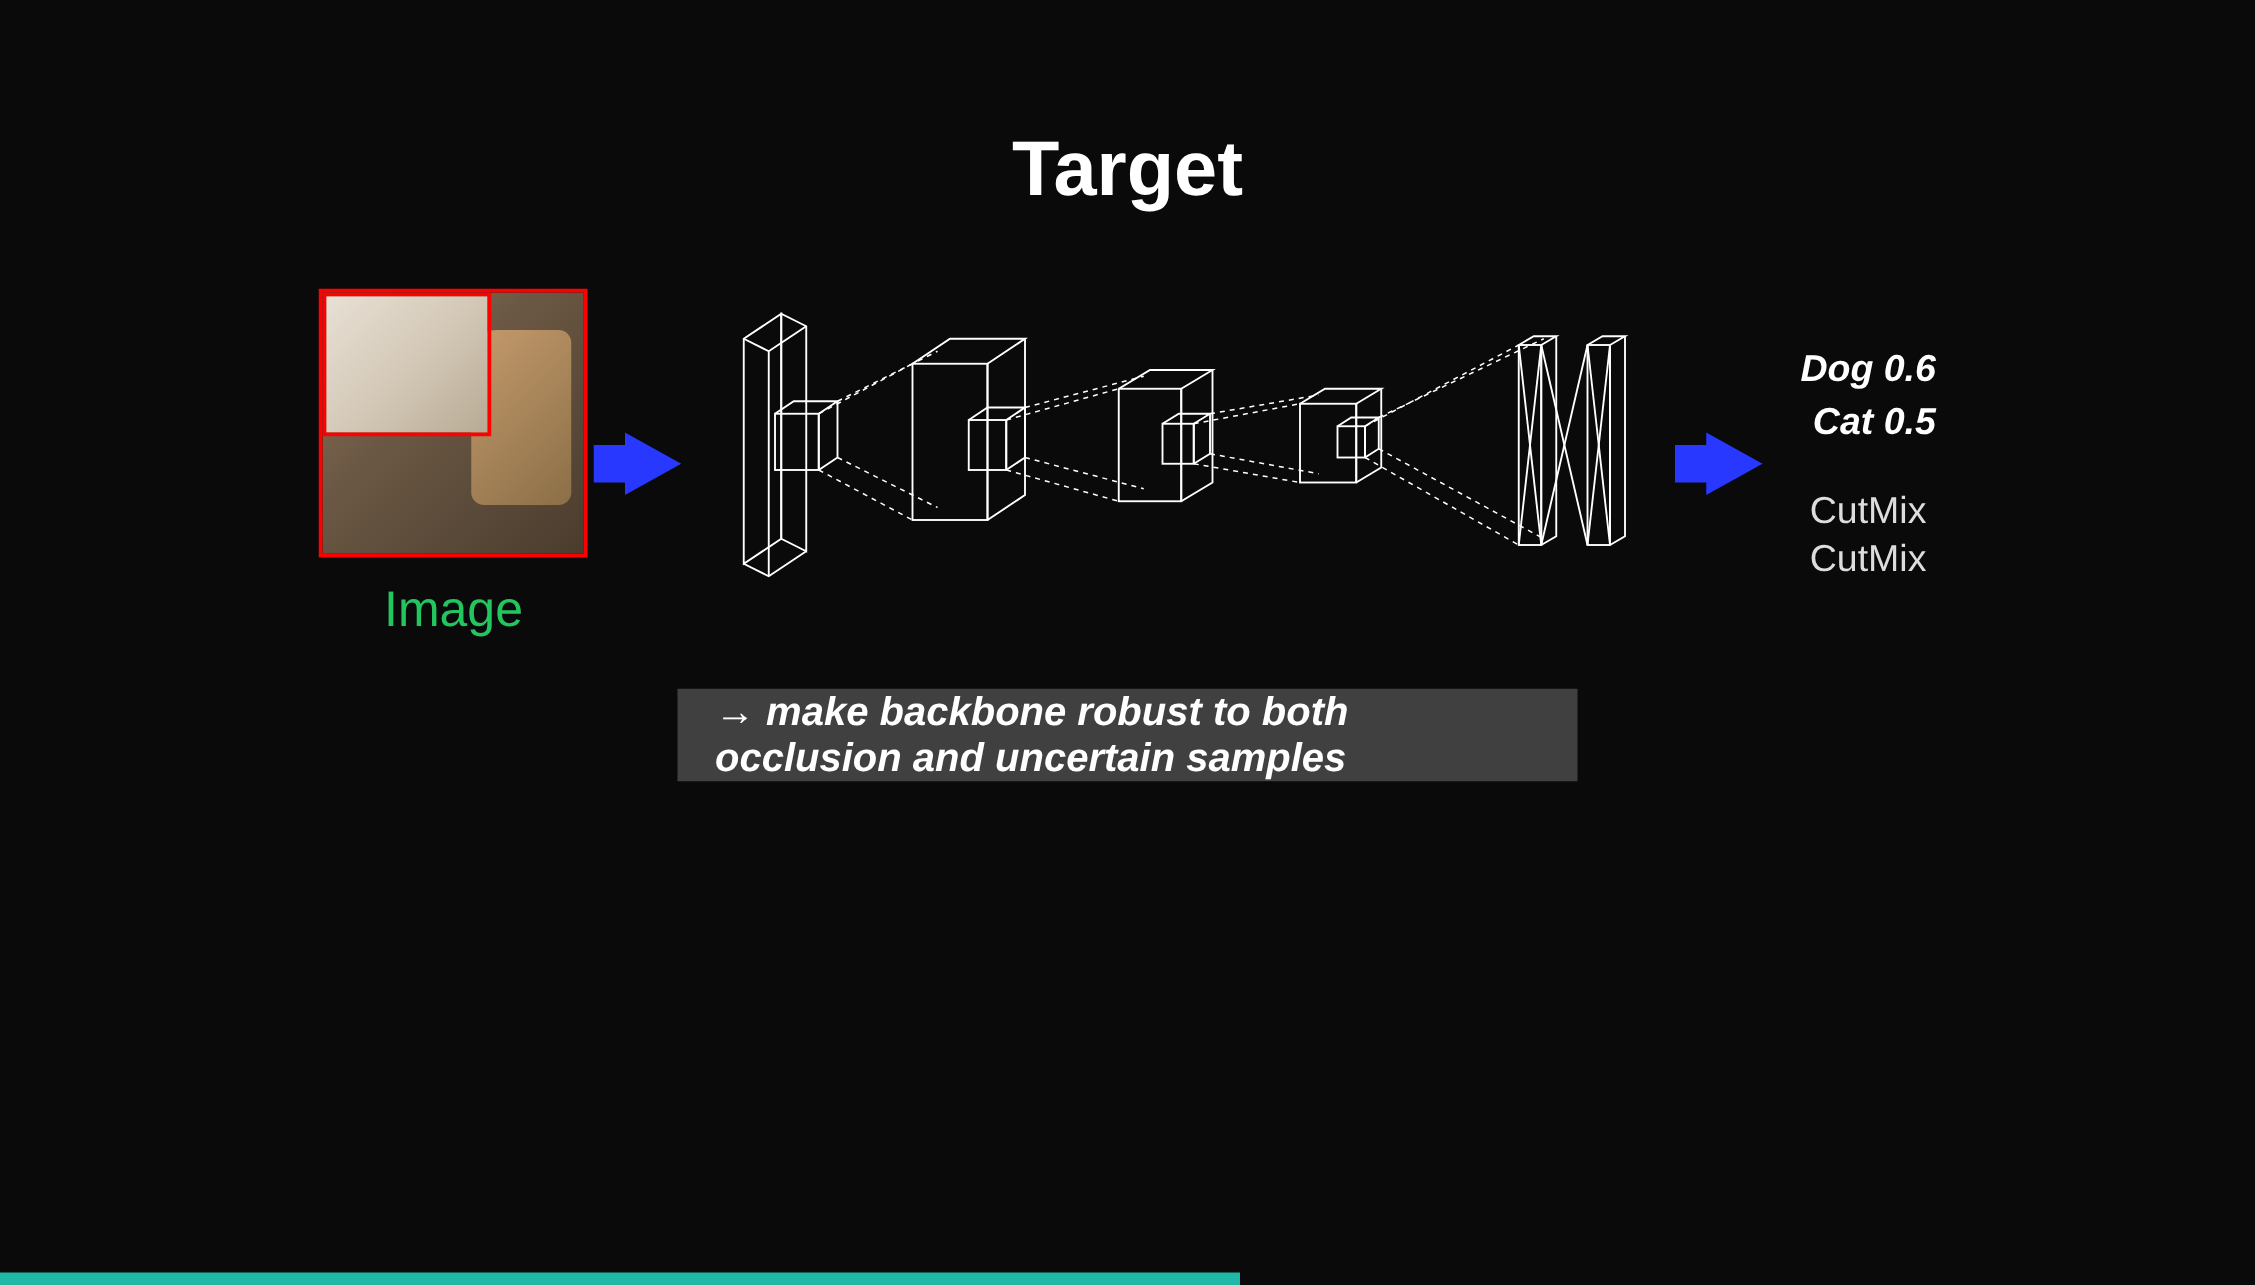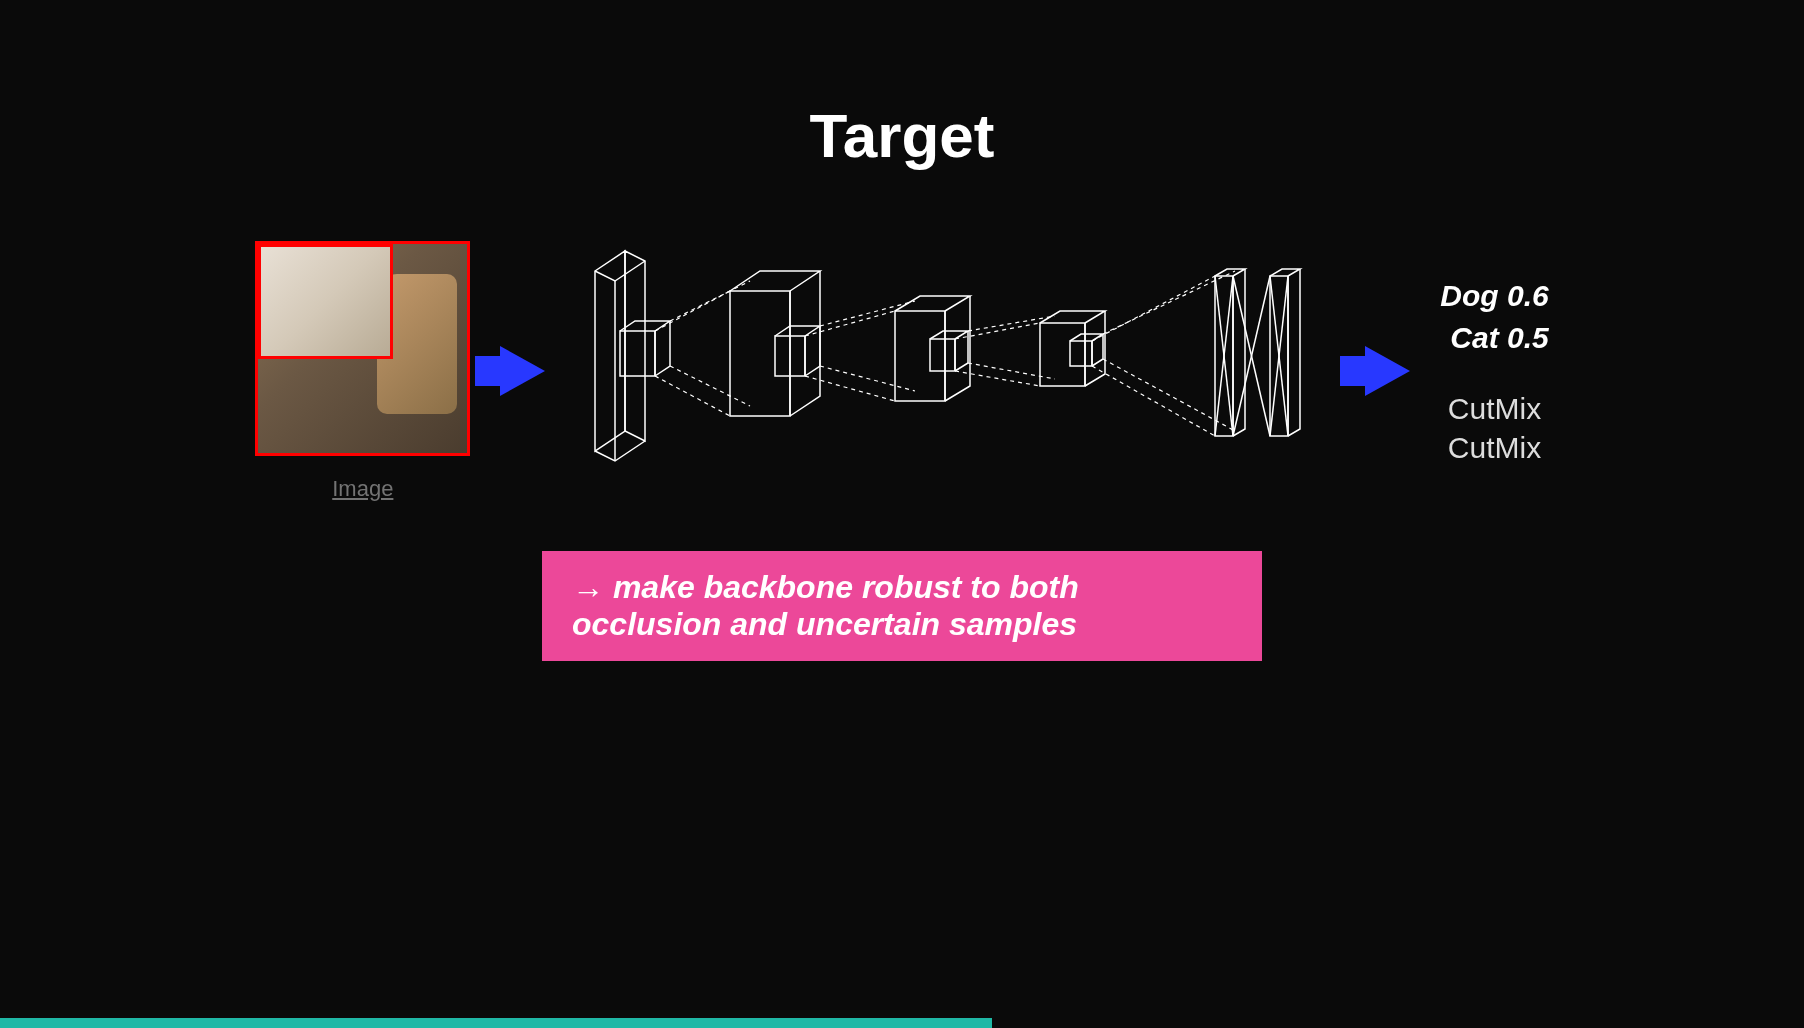--- a/index.html
+++ b/index.html
@@ -62,23 +62,22 @@
     .dog-body {
       position: absolute;
       right: 10px;
       top: 30px;
       width: 80px;
       height: 140px;
       background: linear-gradient(135deg, #c49a6c 0%, #8b6f47 100%);
       border-radius: 20px 10px 10px 10px;
     }
     .image-label {
-      font-size: 22px;
-      color: #737373;
-      text-decoration: underline;
+      font-size: 40px;
+      color: #22c55e;
     }
     .arrow {
       width: 0;
       height: 0;
       border-top: 25px solid transparent;
       border-bottom: 25px solid transparent;
       border-left: 45px solid #2838ff;
       position: relative;
     }
     .arrow::before {
@@ -108,26 +107,26 @@
       text-align: right;
       line-height: 1.4;
     }
     .target-label {
       font-size: 30px;
       color: #ddd;
       text-align: center;
       line-height: 1.3;
     }
     .caption-box {
-      background: #ec4899;
+      background: #404040;
       color: #fff;
       font-size: 32px;
       font-style: italic;
       font-weight: bold;
-      padding: 18px 30px;
+      padding: 0 30px;
       margin: 40px auto 0;
       width: 720px;
       text-align: left;
     }
     .progress-bar {
       position: absolute;
       bottom: 0;
       left: 0;
       width: 100%;
       height: 10px;

